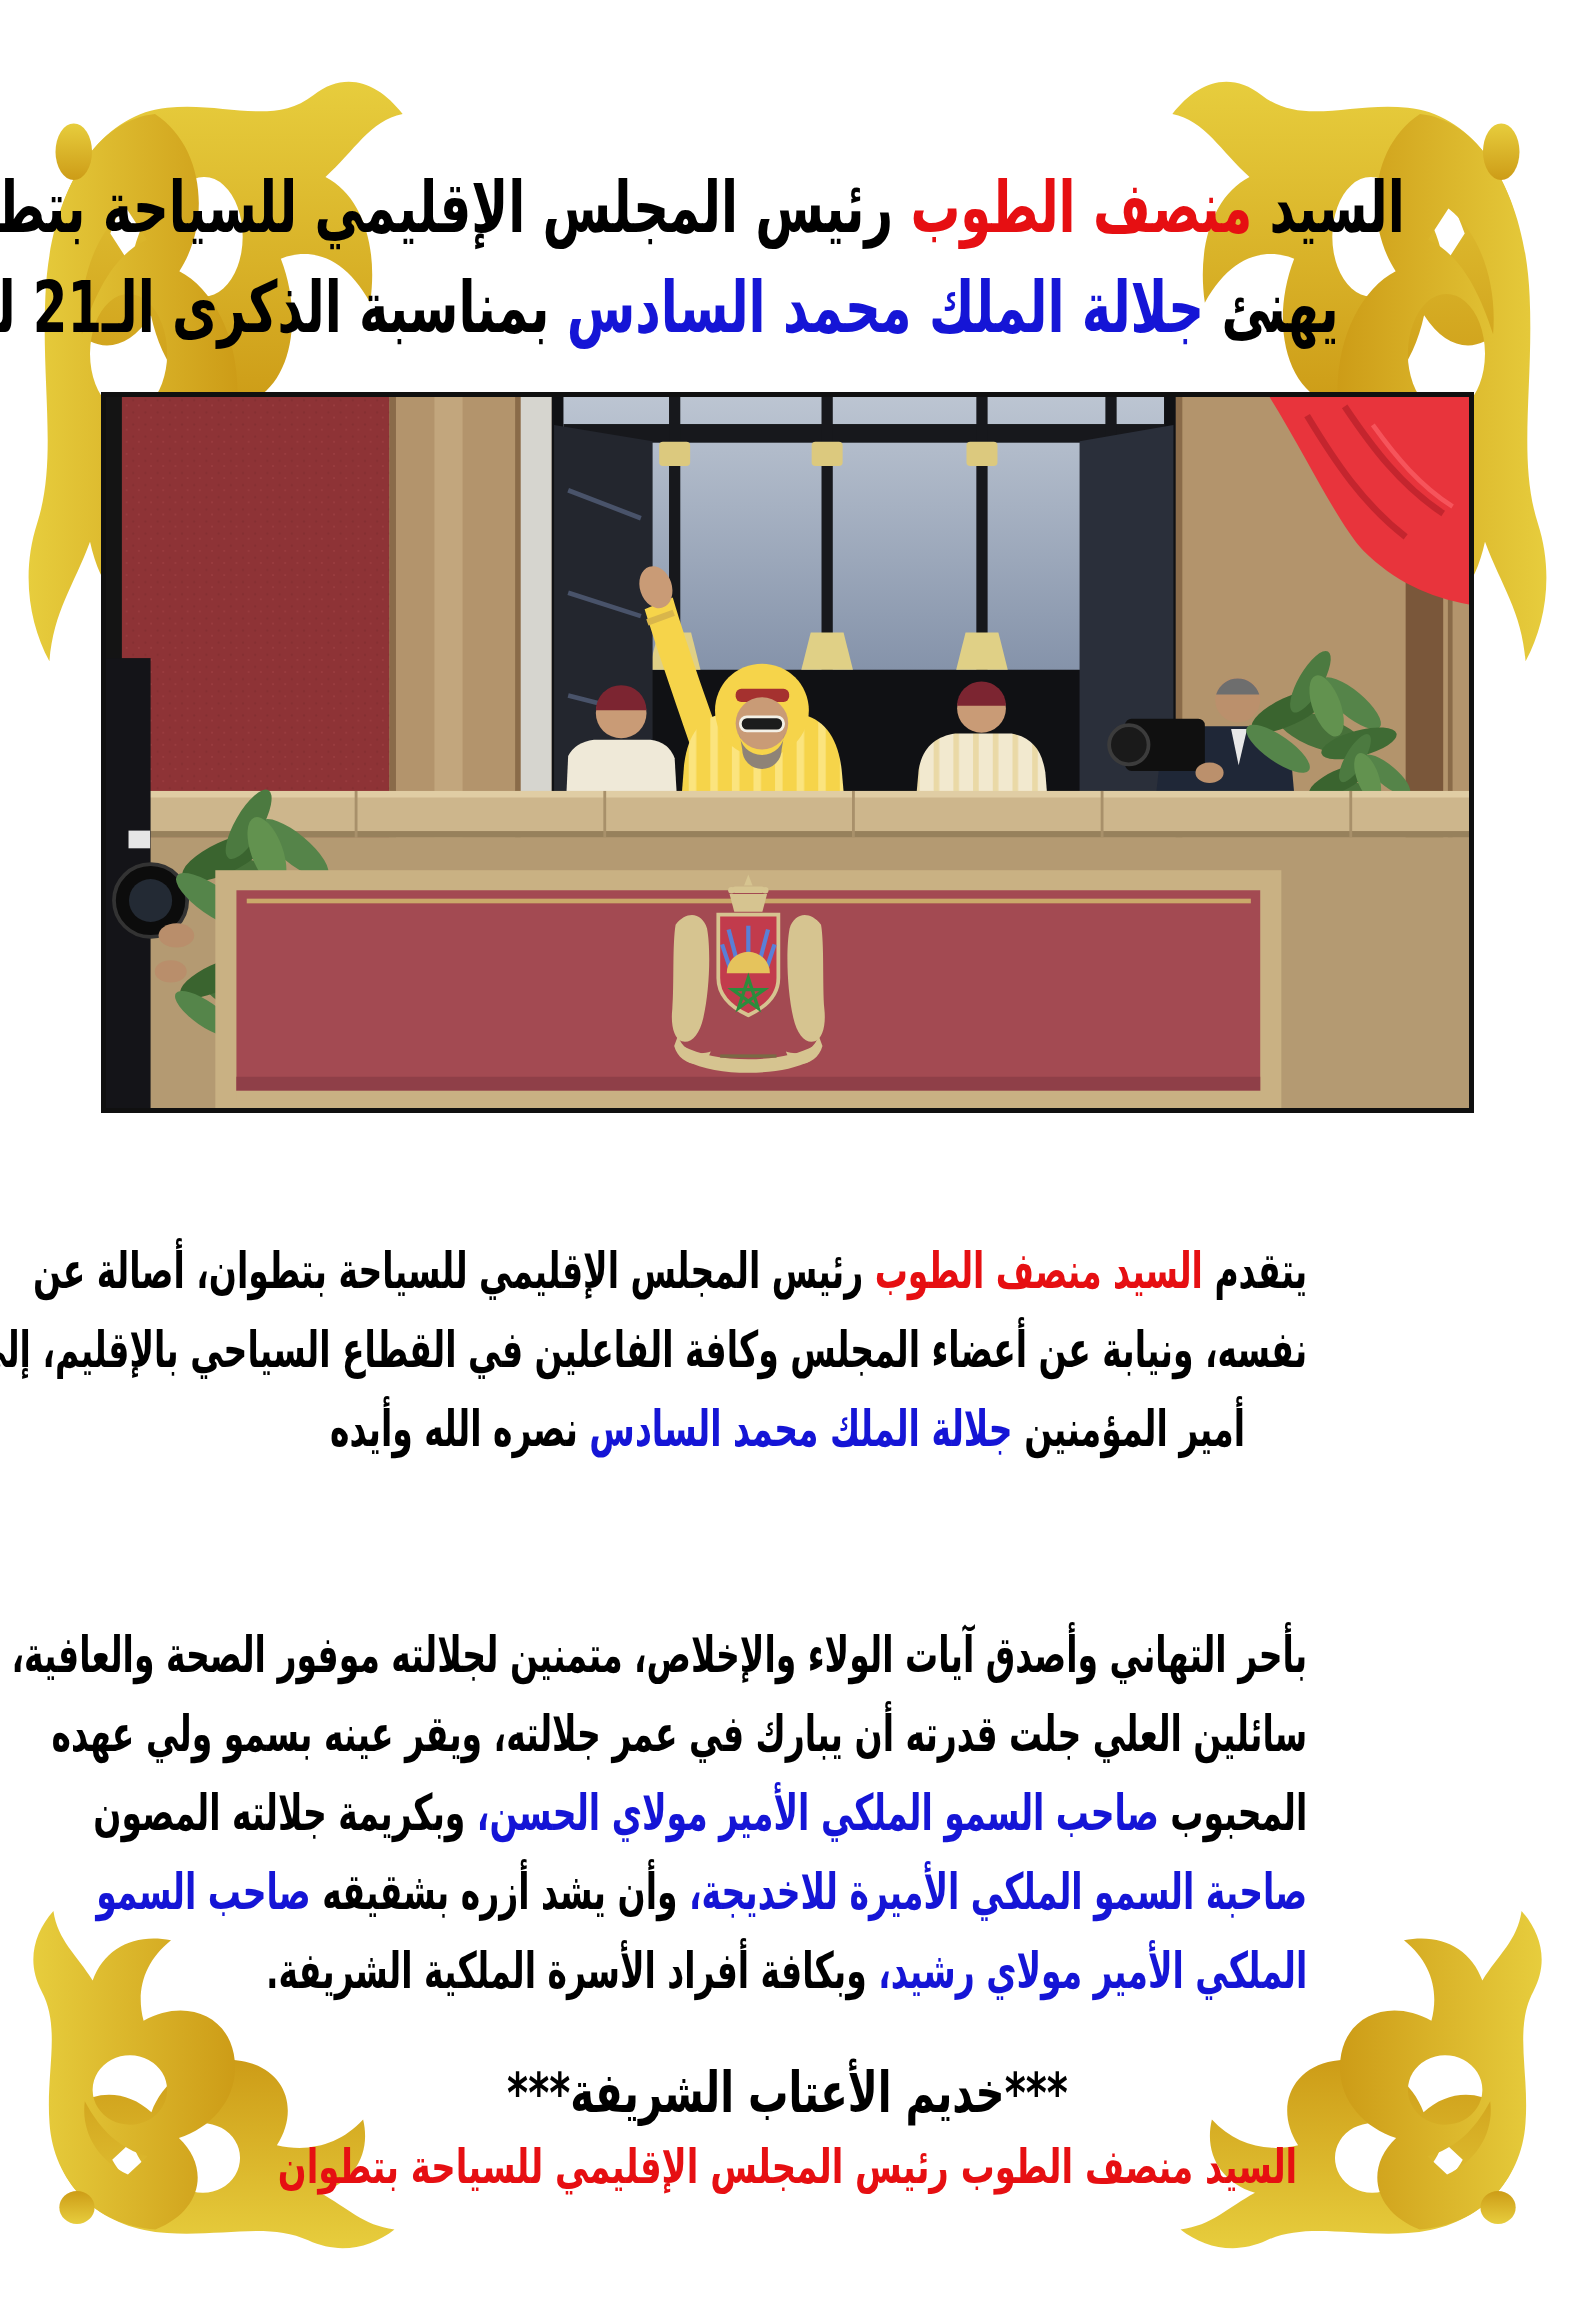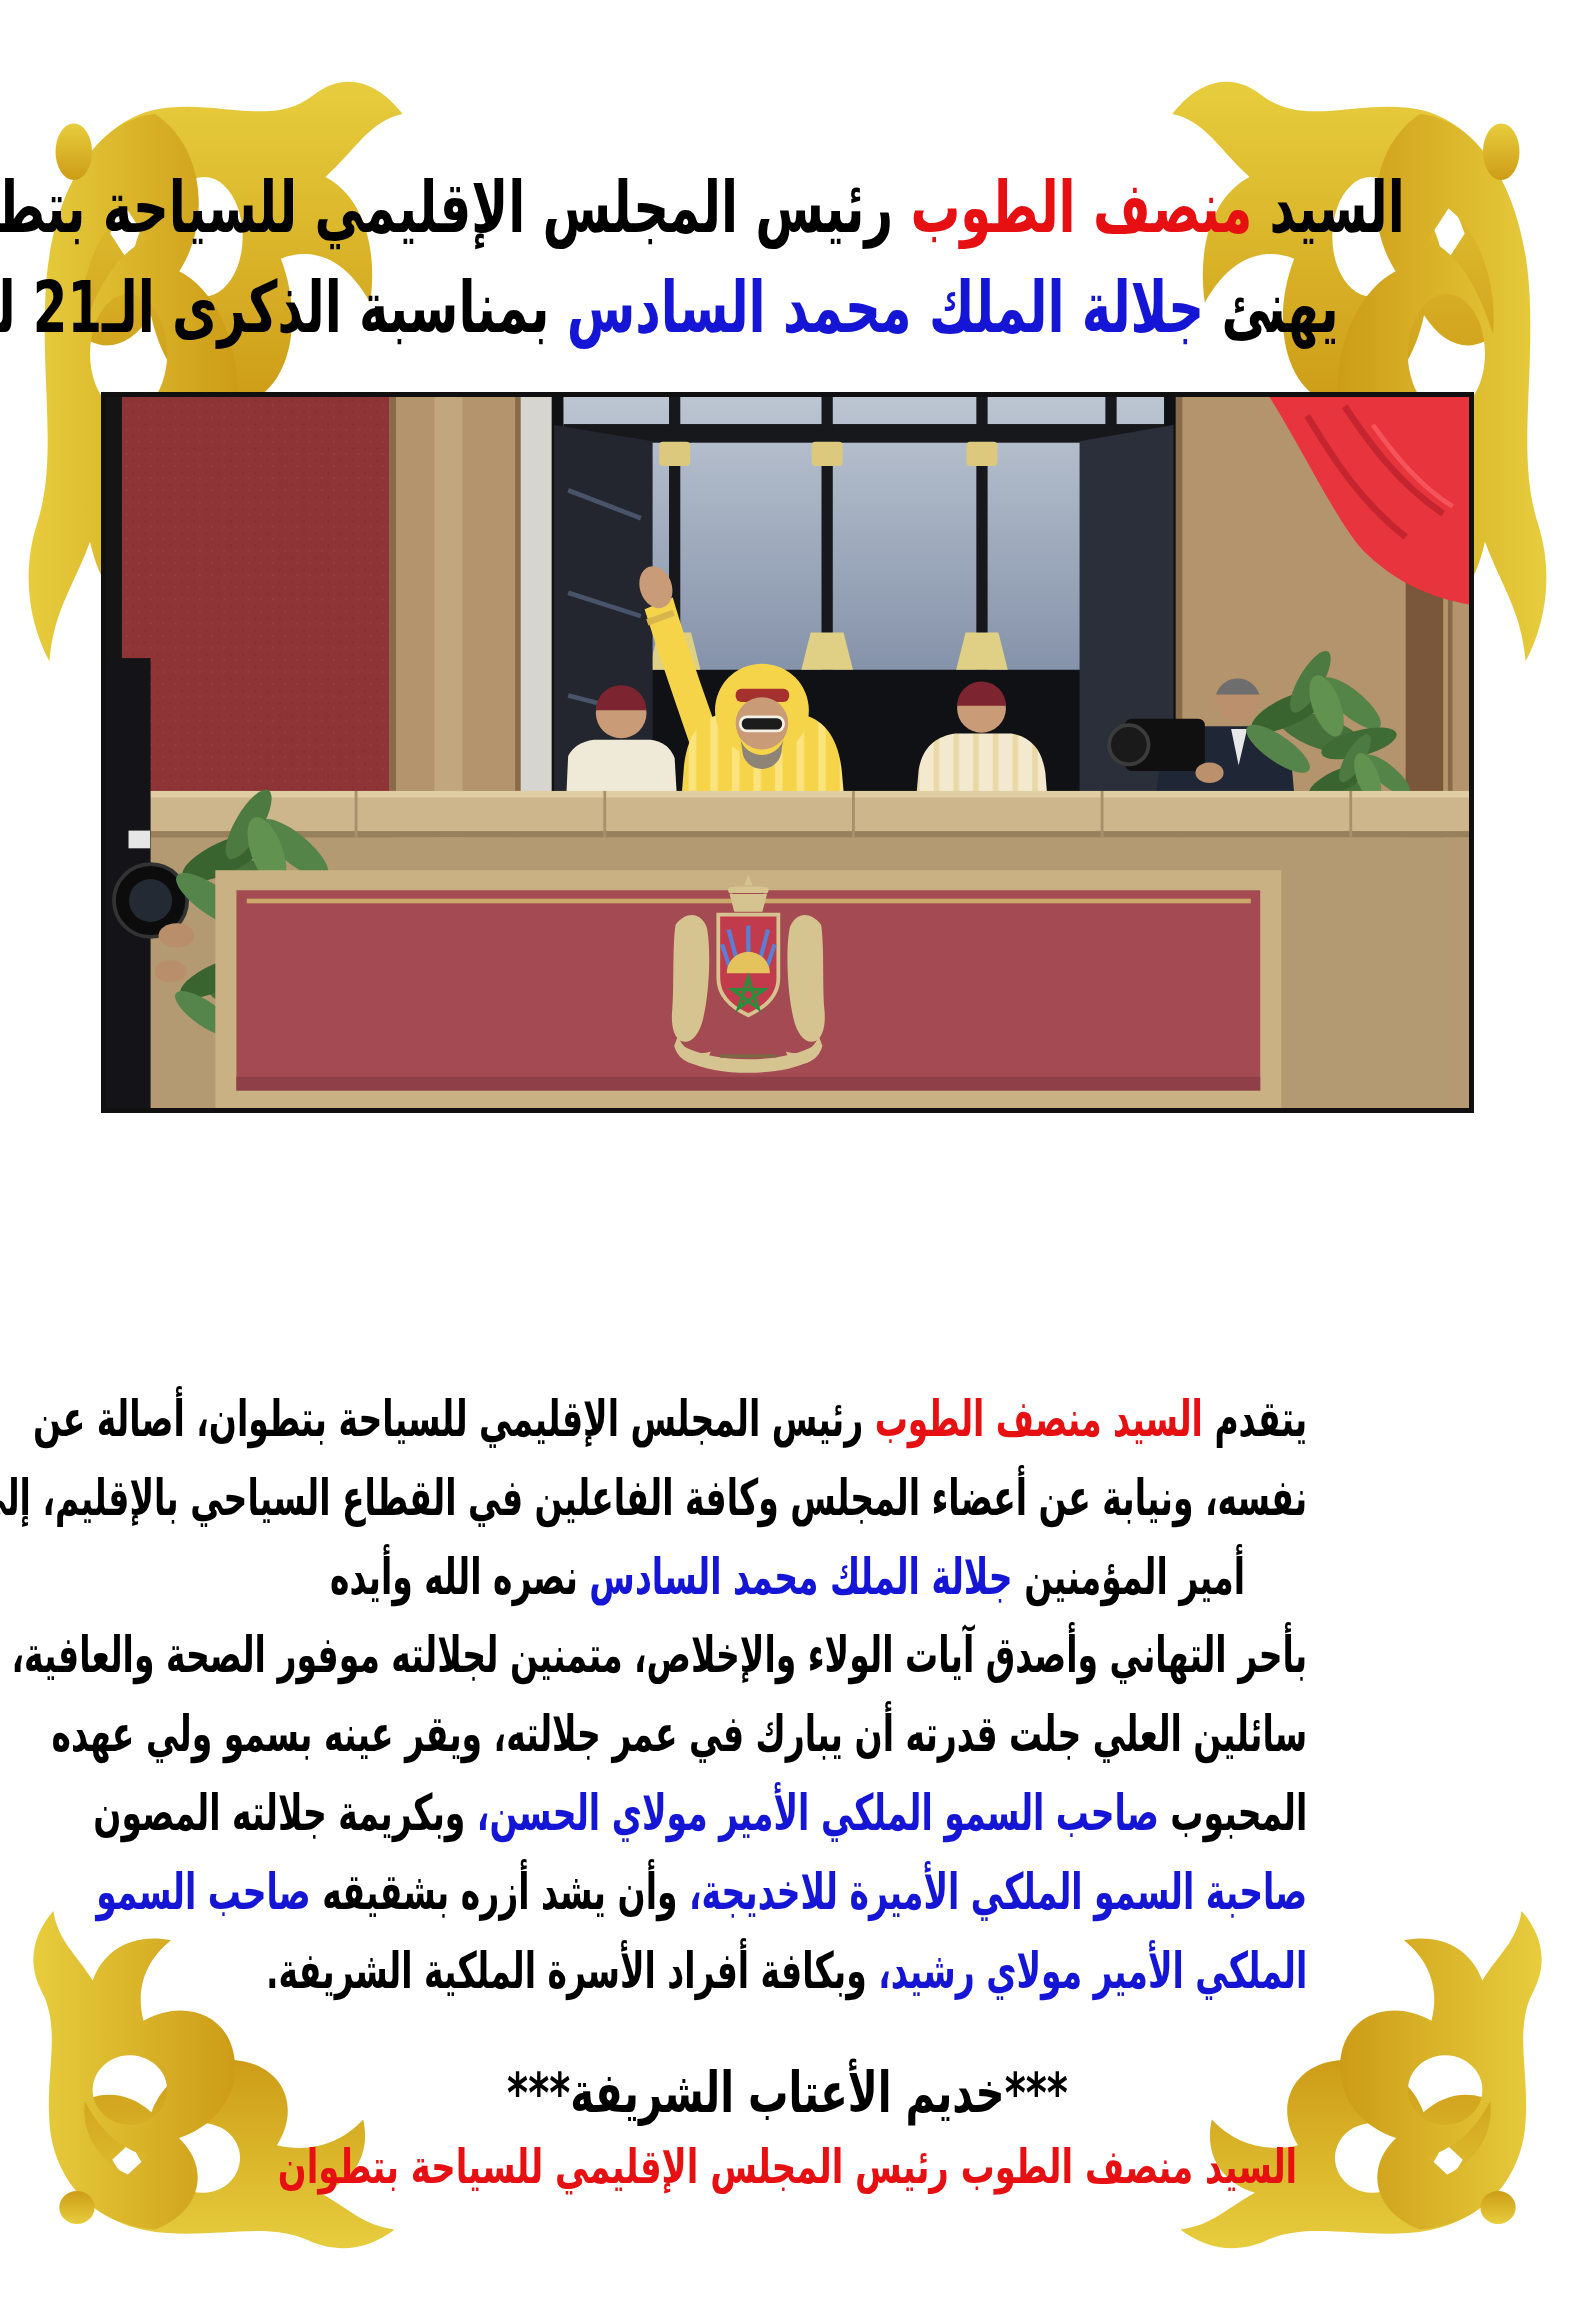--- a/index.html
+++ b/index.html
@@ -244,21 +244,21 @@
           <path d="M-46,-16 a46,46 0 0 1 92,0 Z" fill="#e5c35c"></path>
         </g>
         <path d="M0,-6 L21,59 L-34,19 L34,19 L-21,59 Z" fill="none" stroke="#2c8c3c" stroke-width="7"></path>
         <path d="M-140,140 C-70,178 70,178 140,140 L132,172 C66,206 -66,206 -132,172 Z" fill="#d6c490"></path>
         <rect x="-60" y="158" width="120" height="7" fill="#7a6a44"></rect>
       </g>
     </svg>
   </figure>
 
 
-  <section class="tblock body" style="top:1380px">
+  <section class="tblock body" style="top:1232px">
     <div class="line"><span class="c-black">يتقدم </span><span class="c-red">السيد منصف الطوب</span><span class="c-black"> رئيس المجلس الإقليمي للسياحة بتطوان، أصالة عن</span></div>
     <div class="line"><span class="c-black">نفسه، ونيابة عن أعضاء المجلس وكافة الفاعلين في القطاع السياحي بالإقليم، إلى حضرة</span></div>
     <div class="line"><span class="c-black">أمير المؤمنين </span><span class="c-blue">جلالة الملك محمد السادس</span><span class="c-black"> نصره الله وأيده</span></div>
   </section>
 
   <section class="tblock body" style="top:1616px">
     <div class="line"><span class="c-black">بأحر التهاني وأصدق آيات الولاء والإخلاص، متمنين لجلالته موفور الصحة والعافية،</span></div>
     <div class="line"><span class="c-black">سائلين العلي جلت قدرته أن يبارك في عمر جلالته، ويقر عينه بسمو ولي عهده</span></div>
     <div class="line"><span class="c-black">المحبوب </span><span class="c-blue">صاحب السمو الملكي الأمير مولاي الحسن،</span><span class="c-black"> وبكريمة جلالته المصون</span></div>
     <div class="line"><span class="c-blue">صاحبة السمو الملكي الأميرة للاخديجة،</span><span class="c-black"> وأن يشد أزره بشقيقه </span><span class="c-blue">صاحب السمو</span></div>

